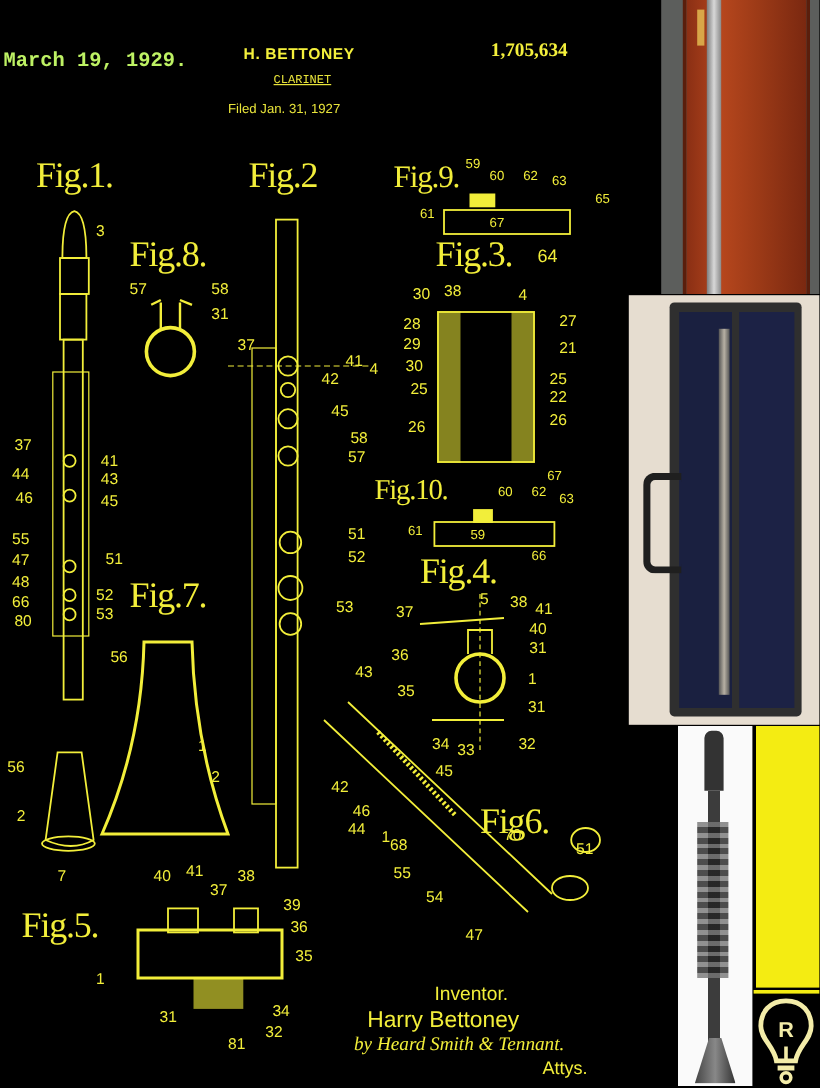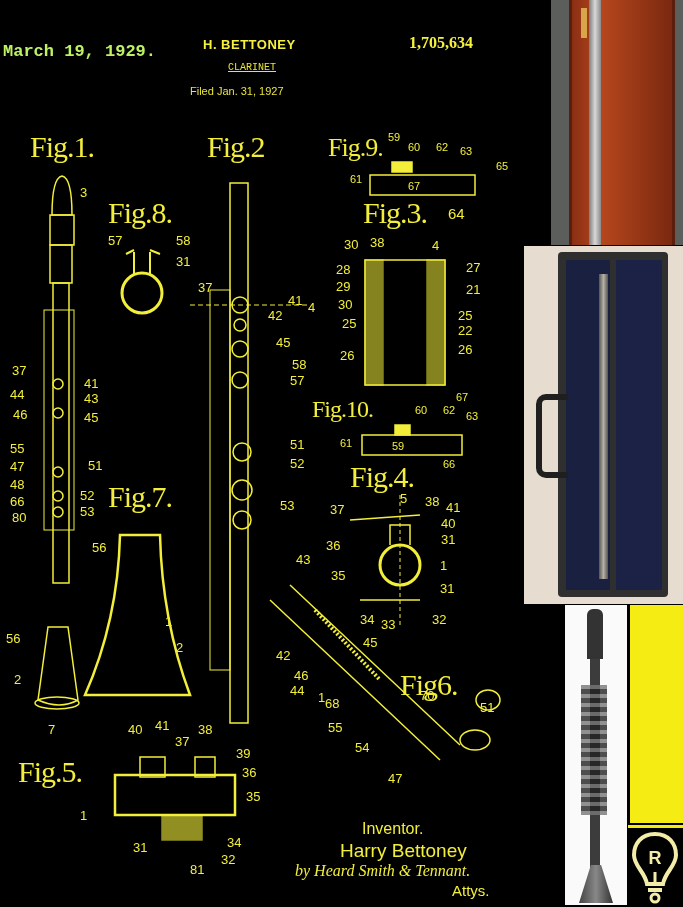--- a/index.html
+++ b/index.html
@@ -7,21 +7,21 @@
   .abs{position:absolute;}
   .hdr-date{left:3px;top:42px;font-family:Liberation Mono, monospace;font-weight:bold;font-size:17px;color:#bef264;}
   .hdr-name{left:203px;top:37px;font-size:13px;font-weight:bold;letter-spacing:0.5px;color:#f4f03c;}
   .hdr-num{left:409px;top:34px;font-family:"Liberation Serif",serif;font-weight:bold;font-size:16px;color:#f4f03c;}
   .hdr-sub{left:228px;top:62px;font-family:"Liberation Mono",monospace;font-size:10px;color:#e8e43a;text-decoration:underline;}
   .hdr-filed{left:190px;top:85px;font-family:Liberation Sans, sans-serif;font-size:11px;color:#e8e43a;}
   .fig{font-family:"Liberation Serif",serif;font-size:30px;color:#f2ee3a;letter-spacing:-1px;}
   .lbl{font-size:13px;color:#f2ee3a;}
   svg.drw{position:absolute;left:0;top:0;}
   .inv{left:362px;top:820px;font-size:16px;}
-  .inv2{left:306px;top:840px;font-size:19px;margin-left:34px;}
+  .inv2{left:306px;top:840px;font-size:19px;}
   .inv3{left:295px;top:862px;font-family:"Liberation Serif",serif;font-style:italic;font-size:16px;}
   .inv4{left:452px;top:882px;font-size:15px;}
   .photo{position:absolute;overflow:hidden;}
   .p1{left:551px;top:0;width:132px;height:245px;background:#5c5e5c;}
   .p2{left:524px;top:246px;width:159px;height:358px;background:#e6ddd0;}
   .p3{left:565px;top:605px;width:62px;height:300px;background:#fafafa;}
   .yel{left:630px;top:605px;width:53px;height:218px;background:#f4ec12;}
   .logo{left:628px;top:825px;width:55px;height:82px;background:#000;border-top:3px solid #f4ec12;}
 </style>
 </head>

